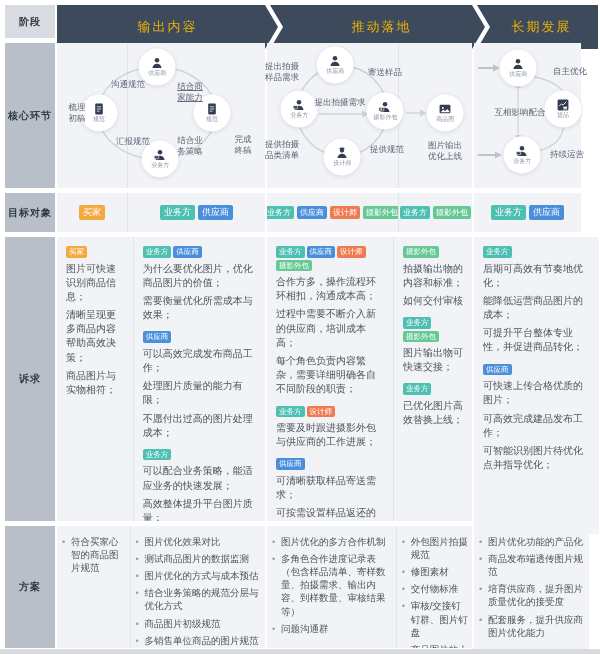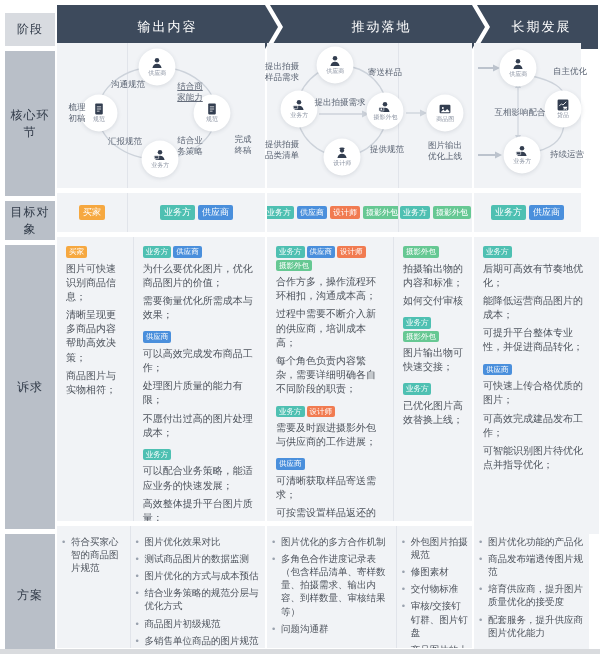--- a/index.html
+++ b/index.html
@@ -1,24 +1,24 @@
 <!DOCTYPE html>
 <html><head>
 <meta charset="utf-8">
 <style>
   html,body{margin:0;padding:0;background:#fff;}
   #board{position:relative;width:600px;height:654px;background:#fff;overflow:hidden;
          font-family:"Liberation Sans","DejaVu Sans",sans-serif;}
   
   .rlabel{position:absolute;left:5px;width:50px;background:#b9bfc8;color:#303a48;
           display:flex;align-items:center;justify-content:center;text-align:center;
-          font-size:12px;font-weight:400;letter-spacing:1px;line-height:1.35;margin-top:8px;}
+          font-size:10px;font-weight:700;letter-spacing:1px;line-height:1.35;}
   .rlabel.stage{background:#d8dbe0;}
   
-  .seg{position:absolute;top:5px;height:44px;background:#3d4a5c;color:#ffffff;
+  .seg{position:absolute;top:5px;height:44px;background:#3d4a5c;color:#eab308;
        display:flex;align-items:center;justify-content:center;font-size:13px;letter-spacing:2px;}
   .seg1{left:57px;width:221px;clip-path:polygon(0 0,calc(100% - 13px) 0,100% 50%,calc(100% - 13px) 100%,0 100%);}
   .seg2{left:270px;width:215px;clip-path:polygon(0 0,calc(100% - 13px) 0,100% 50%,calc(100% - 13px) 100%,0 100%,13px 50%);}
   .seg3{left:477px;width:121px;clip-path:polygon(0 0,100% 0,100% 100%,0 100%,13px 50%);}
   .seg2 span,.seg3 span{margin-left:8px;}
   
   .cell{position:absolute;background:#f1f3f6;}
   .r-core{top:43px;height:145px;}
   .r-target{top:193px;height:39px;}
   .r-demand{top:237px;height:284px;}
@@ -117,21 +117,21 @@
             <circle cx="12" cy="7" r="4.2" fill="#333e50"></circle>
             <path d="M3.5 21c.8-5.2 4.3-7.8 8.5-7.8s7.7 2.6 8.5 7.8z" fill="#333e50"></path>
             <rect x="1.5" y="13.5" width="8" height="5.5" rx="0.8" fill="#333e50" stroke="#f1f3f6" stroke-width="1.2"></rect>
           </svg>
         <span class="nlabel">业务方</span>
       </div>
       <span class="dlabel" style="left:20px;top:70px;width:22px;">梳理初稿</span>
       <span class="dlabel" style="left:71px;top:42px;white-space:nowrap;">沟通规范</span>
       <span class="dlabel" style="left:133px;top:49px;width:30px;text-decoration:underline;">结合商家能力</span>
       <span class="dlabel" style="left:186px;top:70px;width:22px;margin-top:32px;">完成终稿</span>
-      <span class="dlabel" style="left:68px;top:99px;white-space:nowrap;text-align:right;">汇报规范</span>
+      <span class="dlabel" style="left:76px;top:99px;white-space:nowrap;text-align:right;">汇报规范</span>
       <span class="dlabel" style="left:133px;top:103px;width:30px;">结合业务策略</span>
     </div>
   </div>
 
   <div class="cell r-core c2">
     <i class="vdiv" style="left:131px;"></i>
     <div class="diagram">
       <svg class="arcs" width="205" height="145">
         <circle cx="75" cy="68" r="45" fill="none" stroke="#ccd2da" stroke-width="1.3"></circle>
         <line x1="52" y1="71" x2="95" y2="71" stroke="#ccd2da" stroke-width="1.3"></line>

